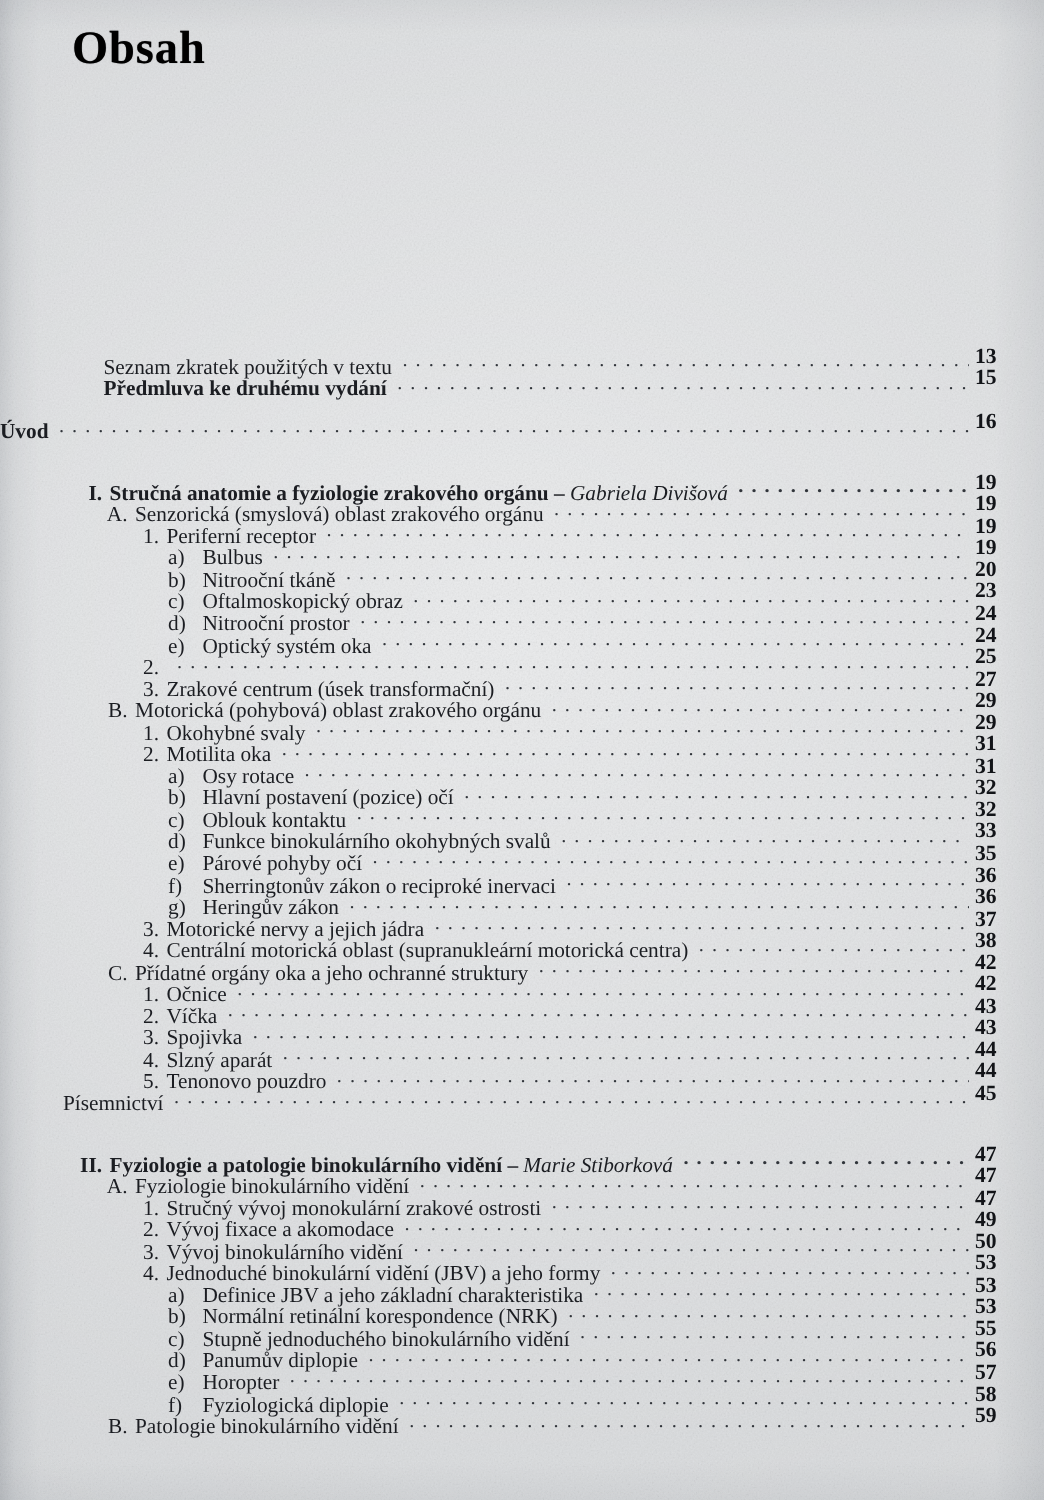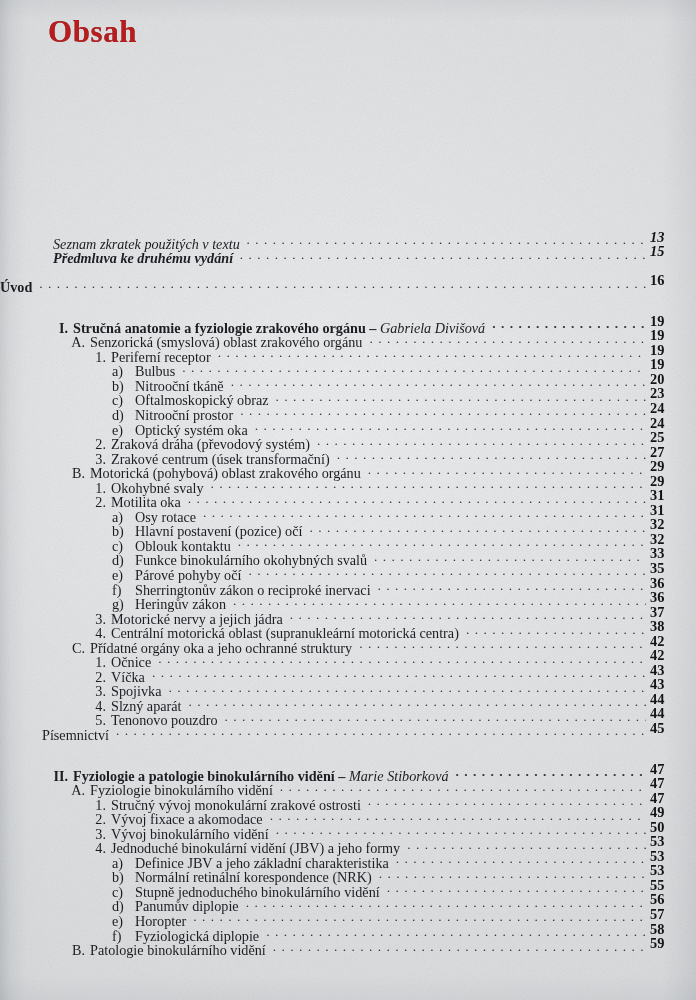--- a/index.html
+++ b/index.html
@@ -45,21 +45,21 @@
   }
 
   
   .toc-title {
     position: absolute;
     left: 48px;
     top: 14px;
     font-size: 31px;
     font-weight: bold;
     letter-spacing: 0.6px;
-    color: #b91c1c;
+    color: #000000;
     text-shadow: 0 0 0.6px rgba(20,22,26,0.55);
   }
 
   
   .toc-list {
     position: absolute;
     left: 0;
     top: 234px;
     width: 696px;
   }
@@ -118,21 +118,21 @@
   .lvl-roman  { padding-left: 48px; font-weight: bold; }
   .lvl-roman  .label { width: 20px; }
   .lvl-letter { padding-left: 68px; }
   .lvl-letter .label { width: 17px; }
   .lvl-num    { padding-left: 90px; }
   .lvl-num    .label { width: 16px; }
   .lvl-alpha  { padding-left: 112px; }
   .lvl-alpha  .label { width: 18px; text-align: left; }
   .lvl-plain0 { }
   .lvl-plain0 .label { width: 0; margin-right: 0; }
-  .lvl-plain1 { padding-left: 53px; font-style: italic; }
+  .lvl-plain1 { padding-left: 69px; }
   .lvl-plain1 .label { width: 0; margin-right: 0; }
   .lvl-plain2 { padding-left: 42px; }
   .lvl-plain2 .label { width: 0; margin-right: 0; }
 
   .bold   { font-weight: bold; }
   .author { font-style: italic; font-weight: normal; }
 </style>
 </head>
 <body>
 
@@ -219,21 +219,20 @@
         <span class="pageno">24</span>
       </div>
       <div class="entry lvl-alpha">
         <span class="label">e)</span>
         <span class="txt">Optický systém oka</span>
         <span class="leader"></span>
         <span class="pageno">24</span>
       </div>
       <div class="entry lvl-num">
         <span class="label">2.</span>
-        <span class="txt">Zraková dráha (převodový systém)</span>
         <span class="leader"></span>
         <span class="pageno">25</span>
       </div>
       <div class="entry lvl-num">
         <span class="label">3.</span>
         <span class="txt">Zrakové centrum (úsek transformační)</span>
         <span class="leader"></span>
         <span class="pageno">27</span>
       </div>
       <div class="entry lvl-letter">

